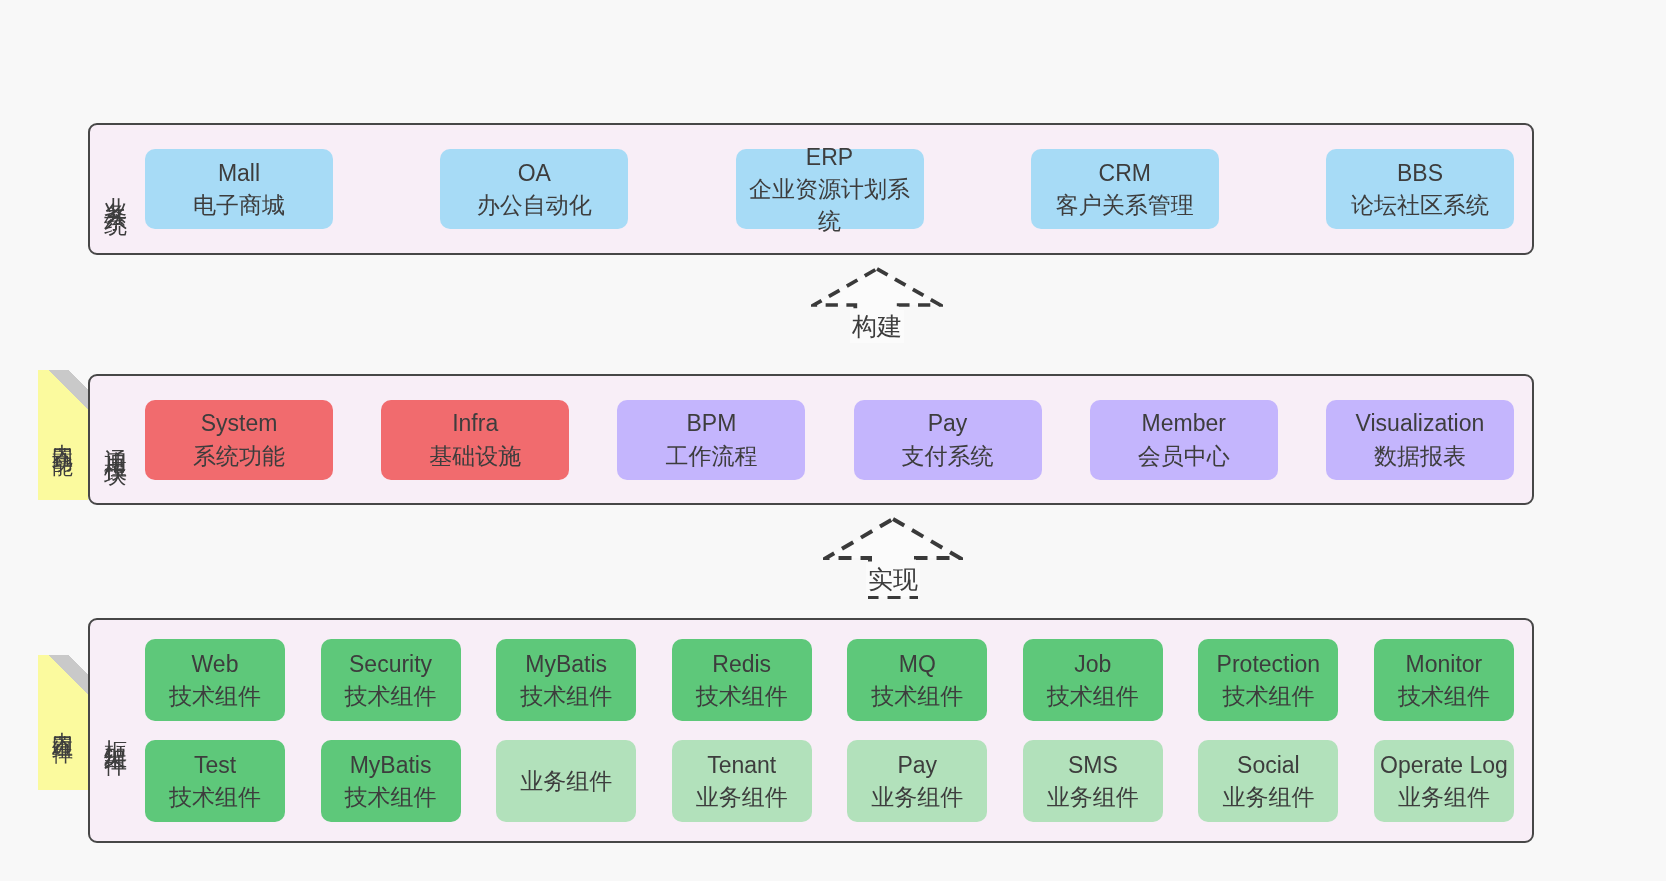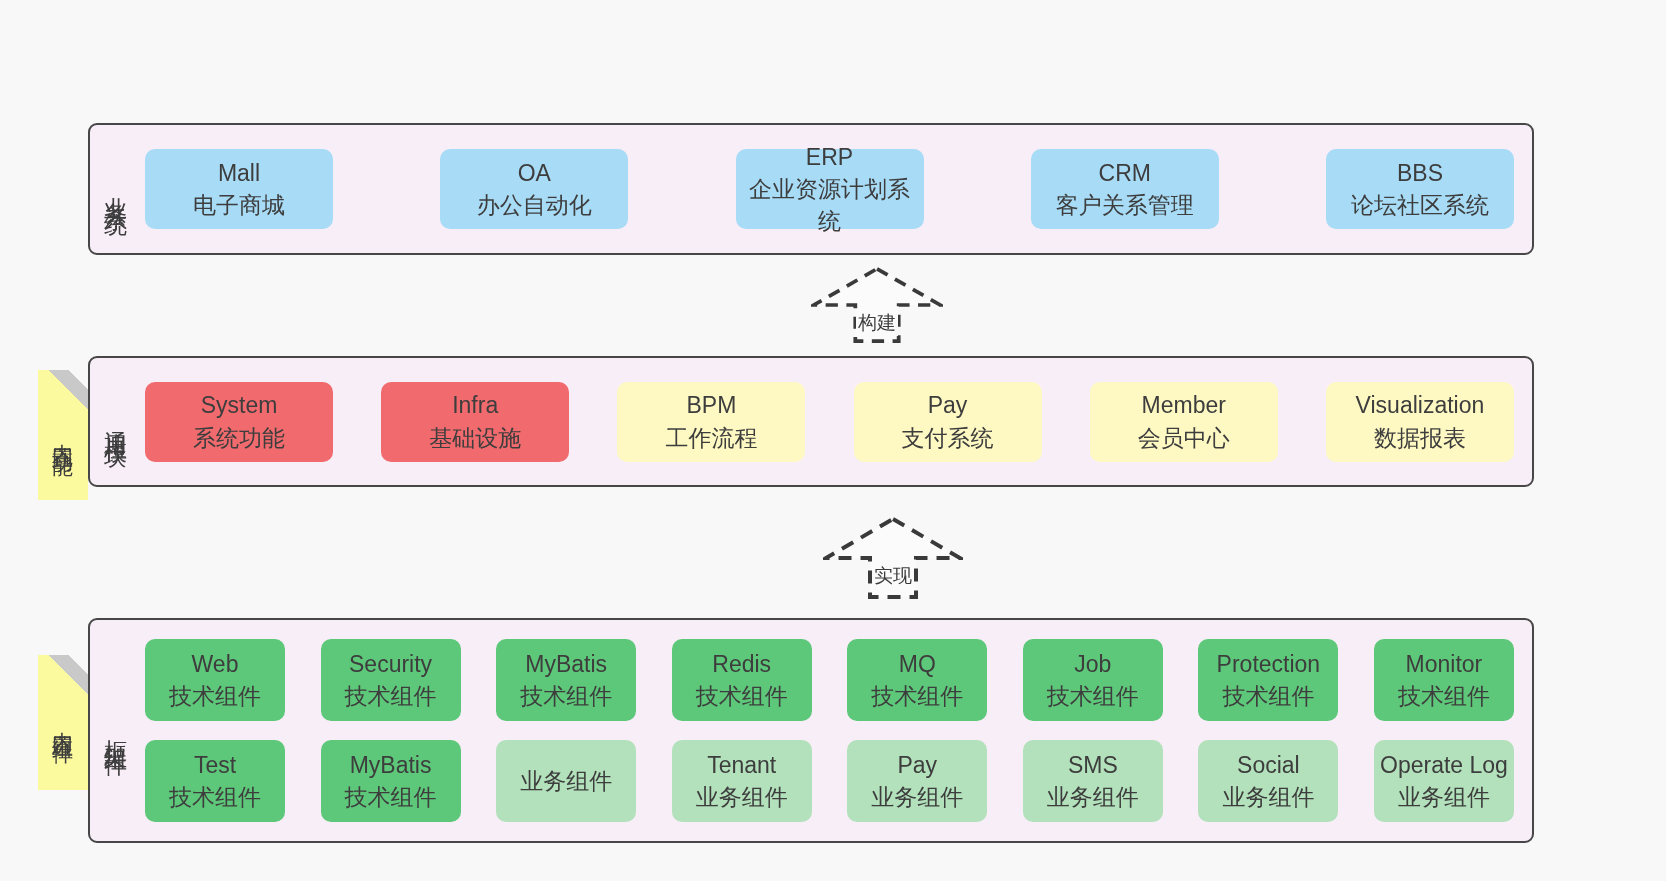--- a/index.html
+++ b/index.html
@@ -3,61 +3,61 @@
 <meta charset="utf-8">
 <style>
   html,body{margin:0;padding:0;background:#f8f8f8;}
   body{font-family:"Liberation Sans","DejaVu Sans",sans-serif;color:#3d3d3d;}
   .stage{position:relative;width:1666px;height:881px;background:#f8f8f8;overflow:hidden;}
 
   
   .layer{position:absolute;left:88px;width:1446px;background:#f8eef7;
          border:2px solid #474747;border-radius:9px;box-sizing:border-box;}
   #layer-business{top:123px;height:132px;}
-  #layer-modules{top:356px;height:131px;}
+  #layer-modules{top:374px;height:131px;}
   #layer-components{top:618px;height:225px;}
 
   .layer-label{position:absolute;left:14px;top:50%;transform:translateY(-50%);
                writing-mode:vertical-rl;text-orientation:upright;
                font-size:23px;letter-spacing:5px;line-height:1;white-space:nowrap;}
 
   .row{position:absolute;left:55px;right:18px;display:flex;justify-content:space-between;}
   .row-mid{top:50%;transform:translateY(-50%);}
   .rows{position:absolute;left:55px;right:18px;top:19px;bottom:19px;
         display:flex;flex-direction:column;justify-content:space-between;}
   .rows .row{position:static;align-items:flex-end;}
 
   .box{border-radius:10px;display:flex;flex-direction:column;align-items:center;
        justify-content:center;text-align:center;font-size:23px;line-height:1.4;
        box-sizing:border-box;padding:4px 6px;}
   .w6{width:188px;height:80px;}
   .w8{width:140px;height:82px;}
   .v-blue{background:#a7dbf6;}
   .v-red{background:#f16b6e;}
-  .v-pink{background:#fef9c3;}
+  .v-pink{background:#c4b5fd;}
   .v-green{background:#5ec87a;}
   .v-lgreen{background:#b2e1bb;}
 
   
   .note{position:absolute;width:50px;
         background:linear-gradient(225deg,#f8f8f8 0px,#f8f8f8 14px,#c9c9c9 14px,#c9c9c9 28px,#fbfa9e 28px);
         display:flex;align-items:center;justify-content:center;
         writing-mode:vertical-rl;text-orientation:upright;
         font-size:21px;letter-spacing:4px;line-height:1;}
   #note-modules{left:38px;top:370px;height:130px;}
   #note-components{left:38px;top:655px;height:135px;}
 
   
   .arrow{position:absolute;}
   #arrow-build{left:811px;top:266px;width:132px;height:78px;}
   #arrow-implement{left:823px;top:516px;width:140px;height:84px;}
   .arrow svg{width:100%;height:100%;display:block;}
   .arrow-poly{fill:#fbfbfb;stroke:#3a3a3a;stroke-width:4;stroke-dasharray:13 9;}
   .arrow-label{position:absolute;left:50%;top:56%;transform:translate(-50%,0);
-               font-size:19px;background:#fbfbfb;padding:0 2px;white-space:nowrap;}
+               font-size:25px;background:#fbfbfb;padding:0 2px;white-space:nowrap;}
 </style>
 </head>
 <body>
 
 <div class="stage">
 
   <div class="note" id="note-modules">
     <span>内置功能</span>
   </div>
   <div class="note" id="note-components">

